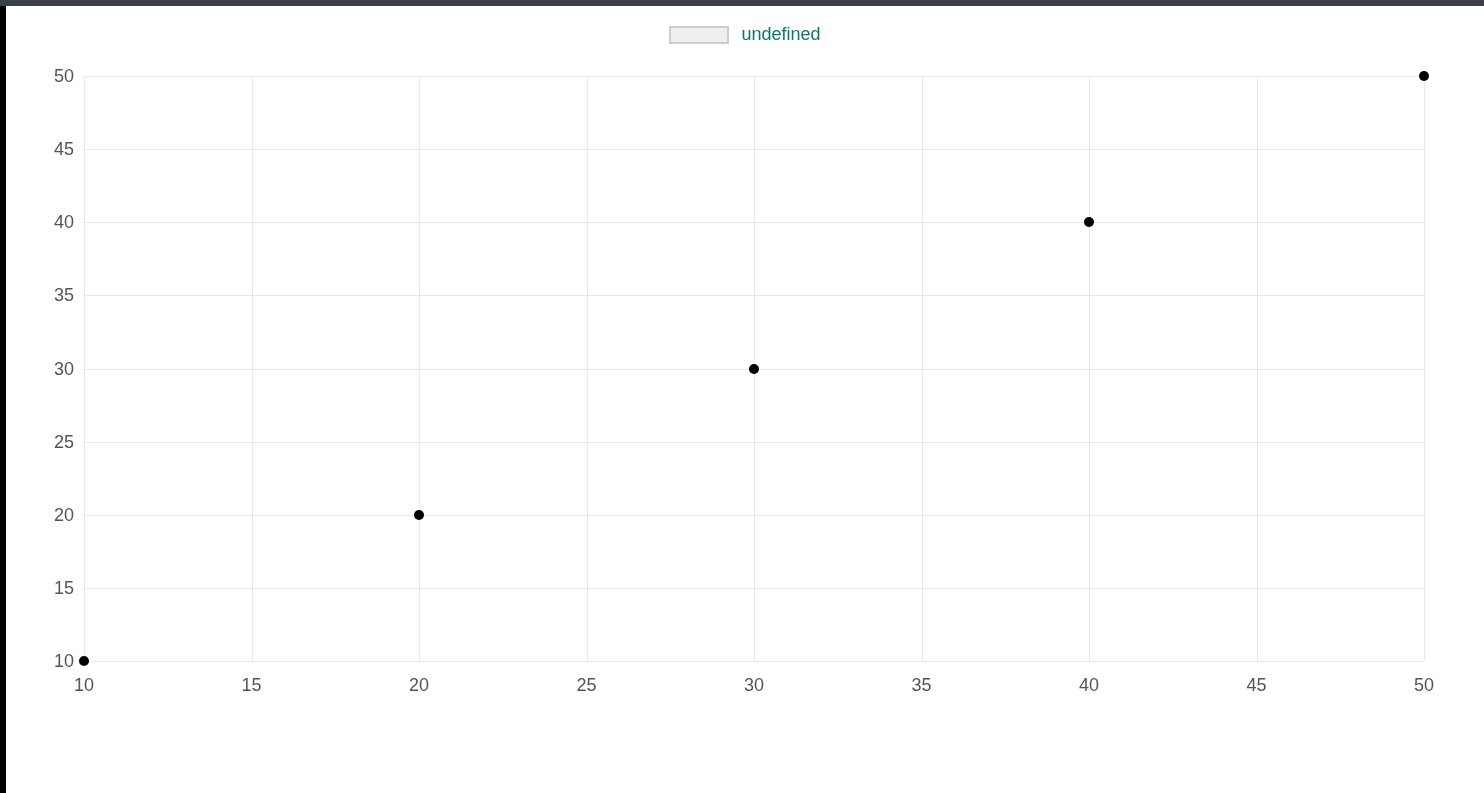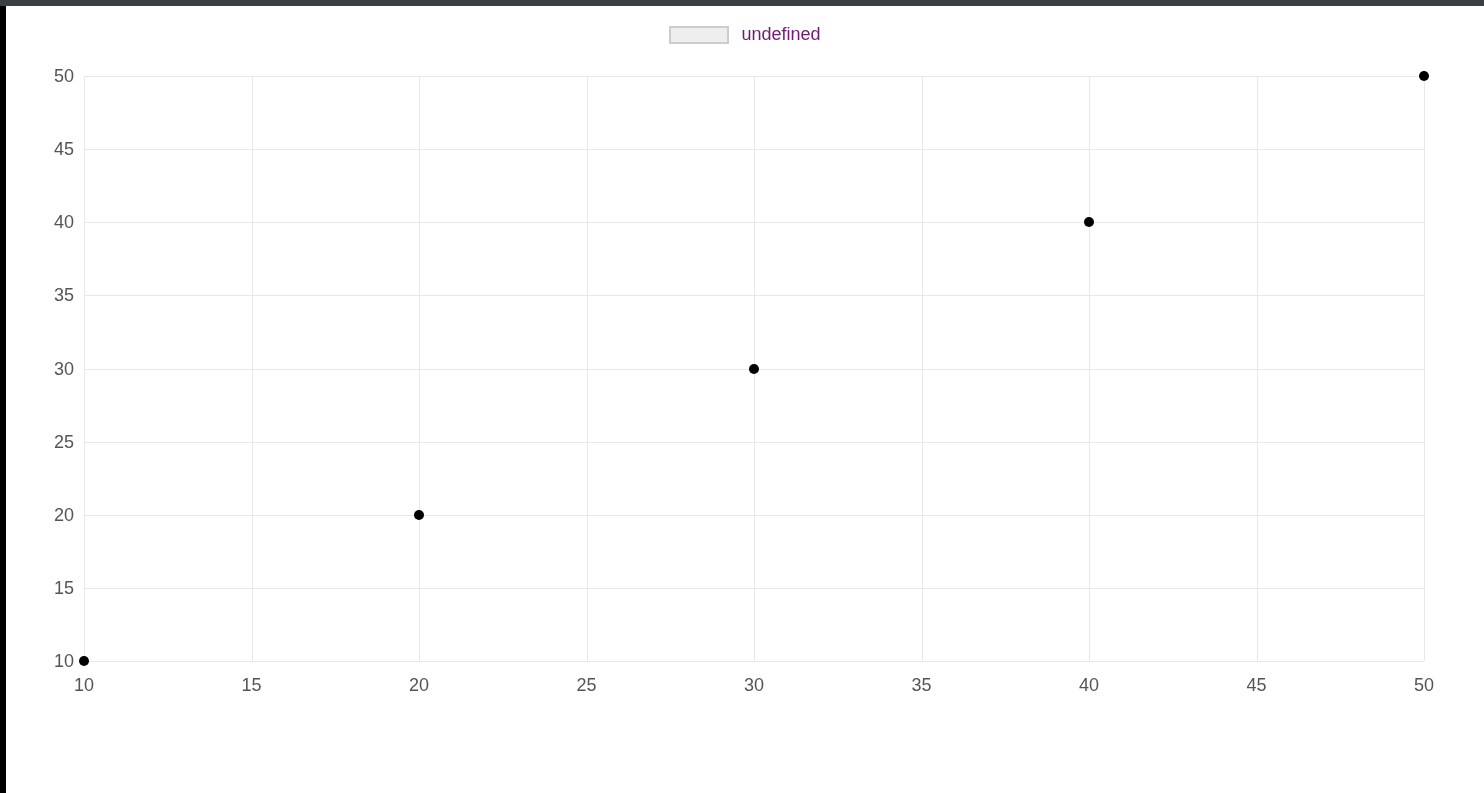--- a/index.html
+++ b/index.html
@@ -44,21 +44,21 @@
   }
   .legend-swatch {
     width: 60px;
     height: 18px;
     background: #eee;
     border: 2px solid #ccc;
     box-sizing: border-box;
   }
   .legend-label {
     font-size: 18px;
-    color: #701a75;
+    color: #0f766e;
   }
   .plot {
     position: absolute;
   }
   .gridline-v, .gridline-h {
     position: absolute;
     background: #e8e8e8;
   }
   .gridline-v { width: 1px; }
   .gridline-h { height: 1px; }

